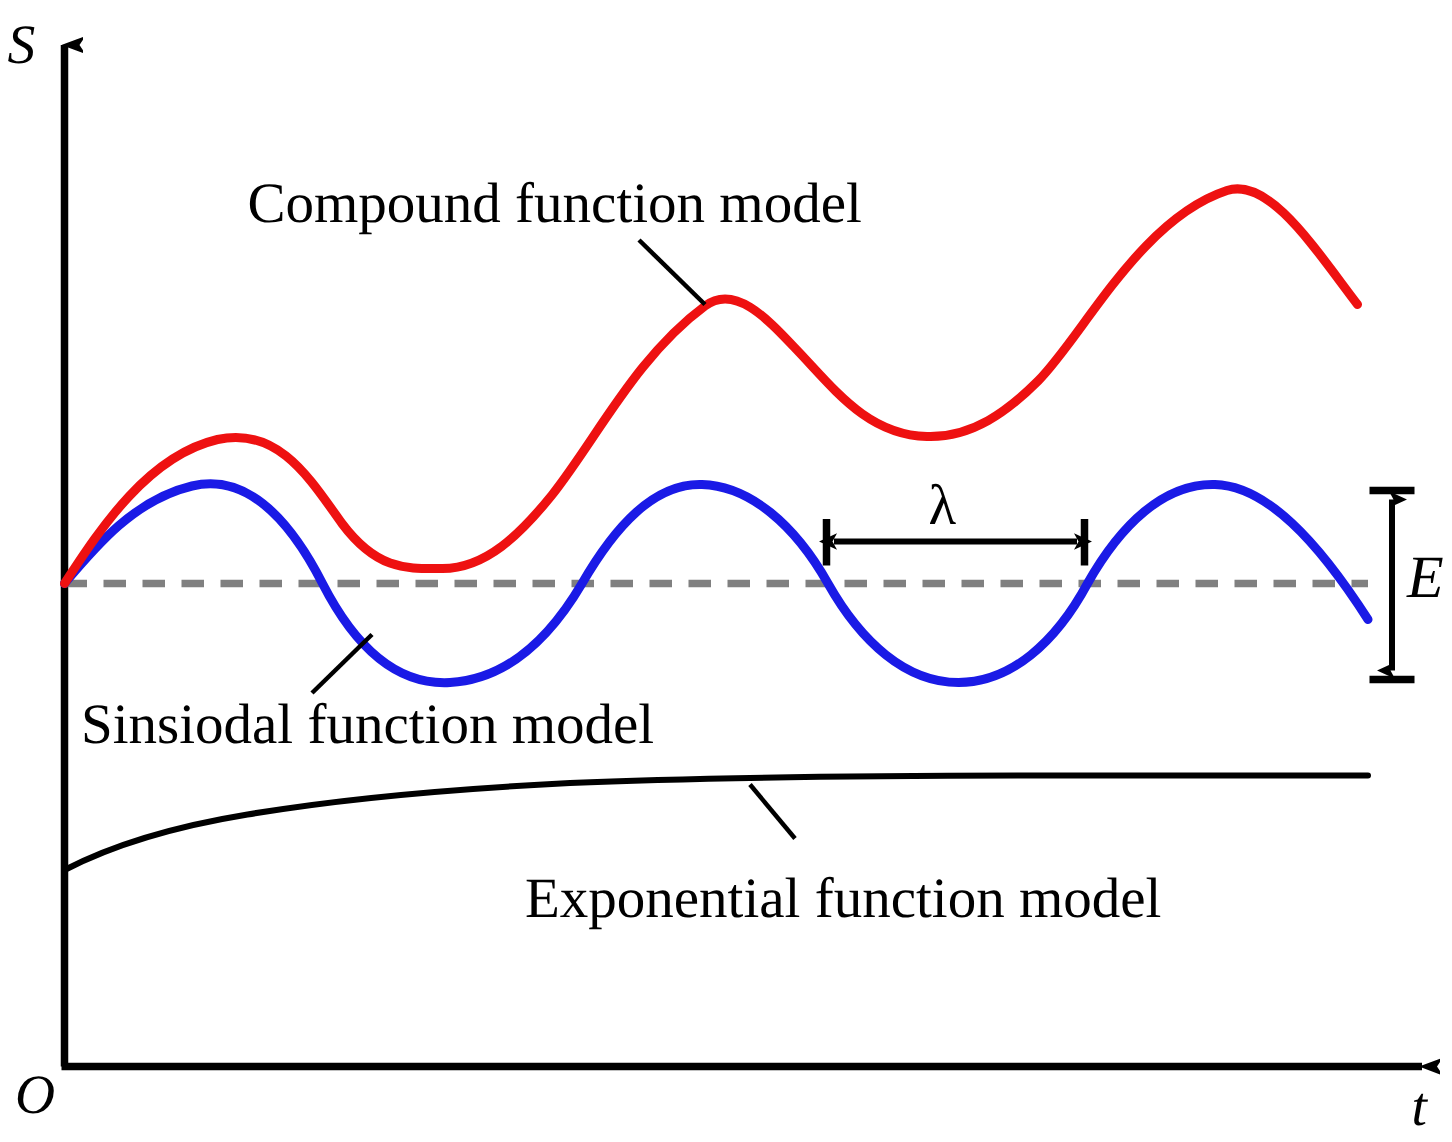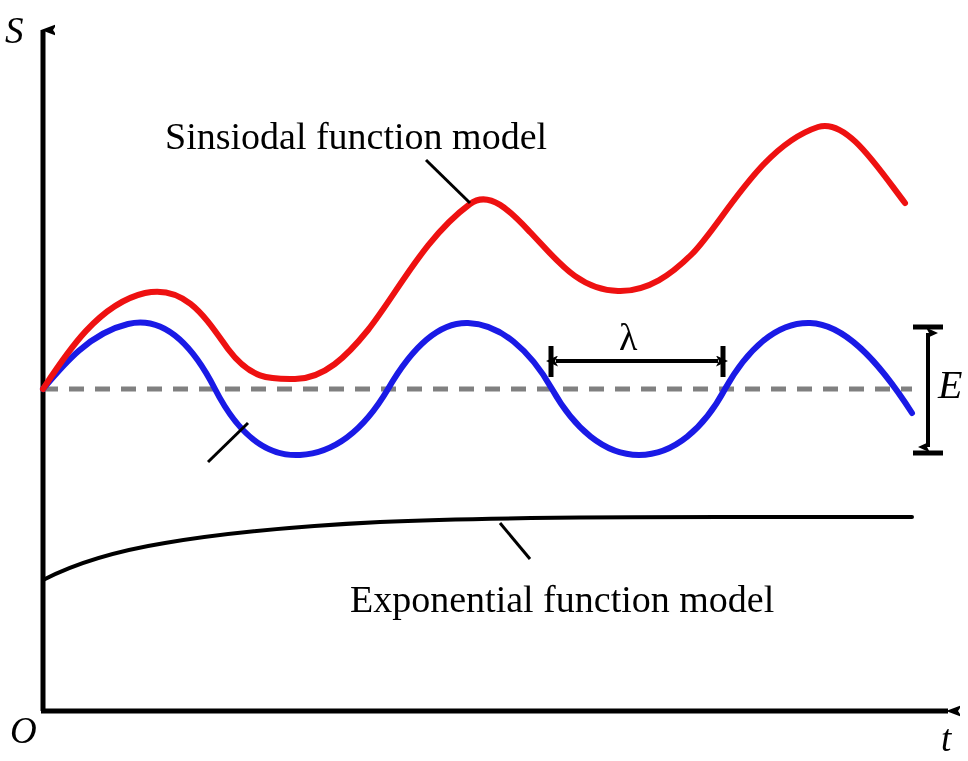--- a/index.html
+++ b/index.html
@@ -132,18 +132,19 @@
   <div class="fig-label axis-label" id="label-S">S</div>
 
   <div class="fig-label axis-label" id="label-O">O</div>
 
   <div class="fig-label axis-label" id="label-t">t</div>
 
   <div class="fig-label sym-label" id="label-E">E</div>
 
   <div class="fig-label lambda-label" id="label-lambda">λ</div>
 
-  <div class="fig-label curve-label" id="label-compound">Sinsiodal function model</div>
+  <div class="fig-label curve-label" id="label-compound">Compound function model</div>
 
+  <div class="fig-label curve-label" id="label-sinusoidal">Sinsiodal function model</div>
 
   <div class="fig-label curve-label" id="label-exponential">Exponential function model</div>
 
 </div>
 
 </body></html>

